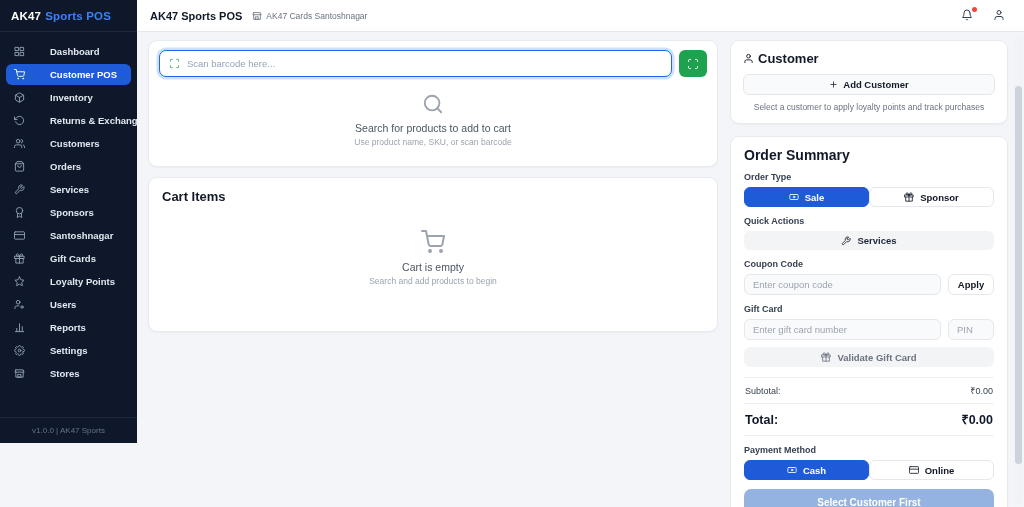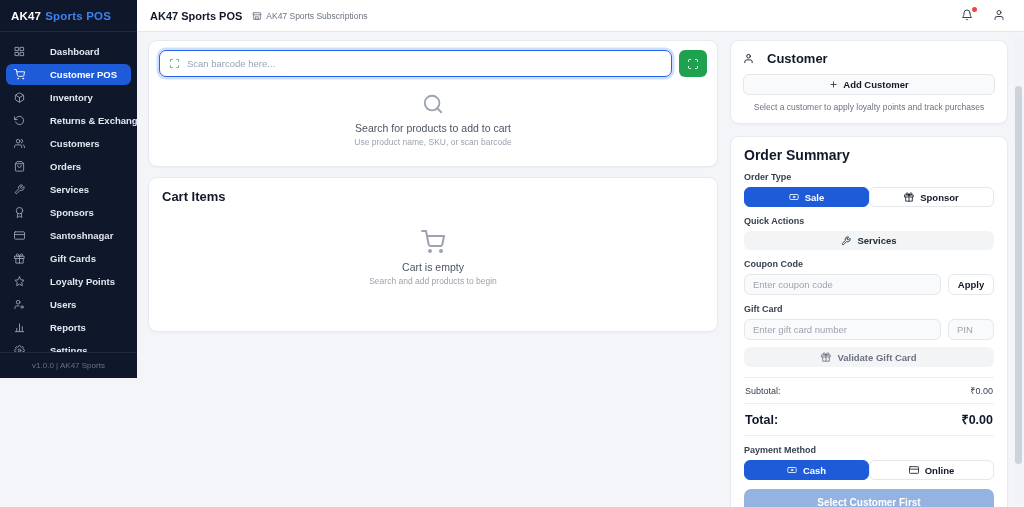--- a/index.html
+++ b/index.html
@@ -7,21 +7,21 @@
   body {
     font-family:"Liberation Sans", sans-serif;
     background:var(--page_bg,#f3f5f9);
     color:#111827;
     font-size:10px;
   }
   .app { display:flex; width:1024px; height:507px; }
 
   
   .sidebar {
-    width:137px; min-width:137px; height:378px;
+    width:137px; min-width:137px; height:443px;
     background:var(--sidebar_bg,#0f172a);
     color:#cbd5e1;
     display:flex; flex-direction:column;
     position:relative;
   }
   .logo {
     height:32px; display:flex; align-items:center; padding:0 11px;
     border-bottom:1px solid #1e293b;
     font-size:11.5px; font-weight:bold; letter-spacing:.2px;
     gap:4px;
@@ -101,21 +101,21 @@
   .empty-title { margin-top:5px; font-size:10.5px; color:#4b5563; }
   .empty-sub { margin-top:3px; font-size:8.5px; color:#9ca3af; }
 
   
   .cart-card { height:155px; padding:11px 13px; }
   .cart-card h2 { font-size:13px; font-weight:bold; color:#111827; }
   .cart-card .empty { padding-top:26px; }
 
   
   .customer-card { padding:10px 12px 11px 12px; }
-  .cust-head { display:flex; align-items:center; gap:13px; }
+  .cust-head { display:flex; align-items:center; gap:4px; }
   .cust-head svg { width:11px; height:11px; color:#111827; }
   .cust-head h2 { font-size:13px; font-weight:bold; }
   .btn-light {
     margin-top:8px; width:100%; height:21px;
     background:#f9fafb; border:1px solid #e5e7eb; border-radius:6px;
     display:flex; align-items:center; justify-content:center; gap:5px;
     font-size:9.5px; font-weight:600; color:#111827; cursor:pointer;
     font-family:"Liberation Sans", sans-serif;
   }
   .btn-light svg { width:9px; height:9px; }
@@ -310,21 +310,21 @@
   <div class="main">
     <header class="topbar">
       <div class="tb-left">
         <span class="tb-title">AK47 Sports POS</span>
         <span class="tb-store">
           <svg viewBox="0 0 24 24">
               <path d="M4 4h16l2 5H2l2-5z"></path>
               <path d="M4 9v11h16V9"></path>
               <rect x="9" y="14" width="6" height="6"></rect>
             </svg>
-          <span>AK47 Sports Subscriptions</span>
+          <span>AK47 Cards Santoshnagar</span>
         </span>
       </div>
       <div class="tb-right">
         <button class="icon-btn">
           <svg viewBox="0 0 24 24">
               <path d="M18 8A6 6 0 0 0 6 8c0 7-3 9-3 9h18s-3-2-3-9"></path>
               <path d="M13.73 21a2 2 0 0 1-3.46 0"></path>
             </svg>
           <span class="notif-dot"></span>
         </button>

